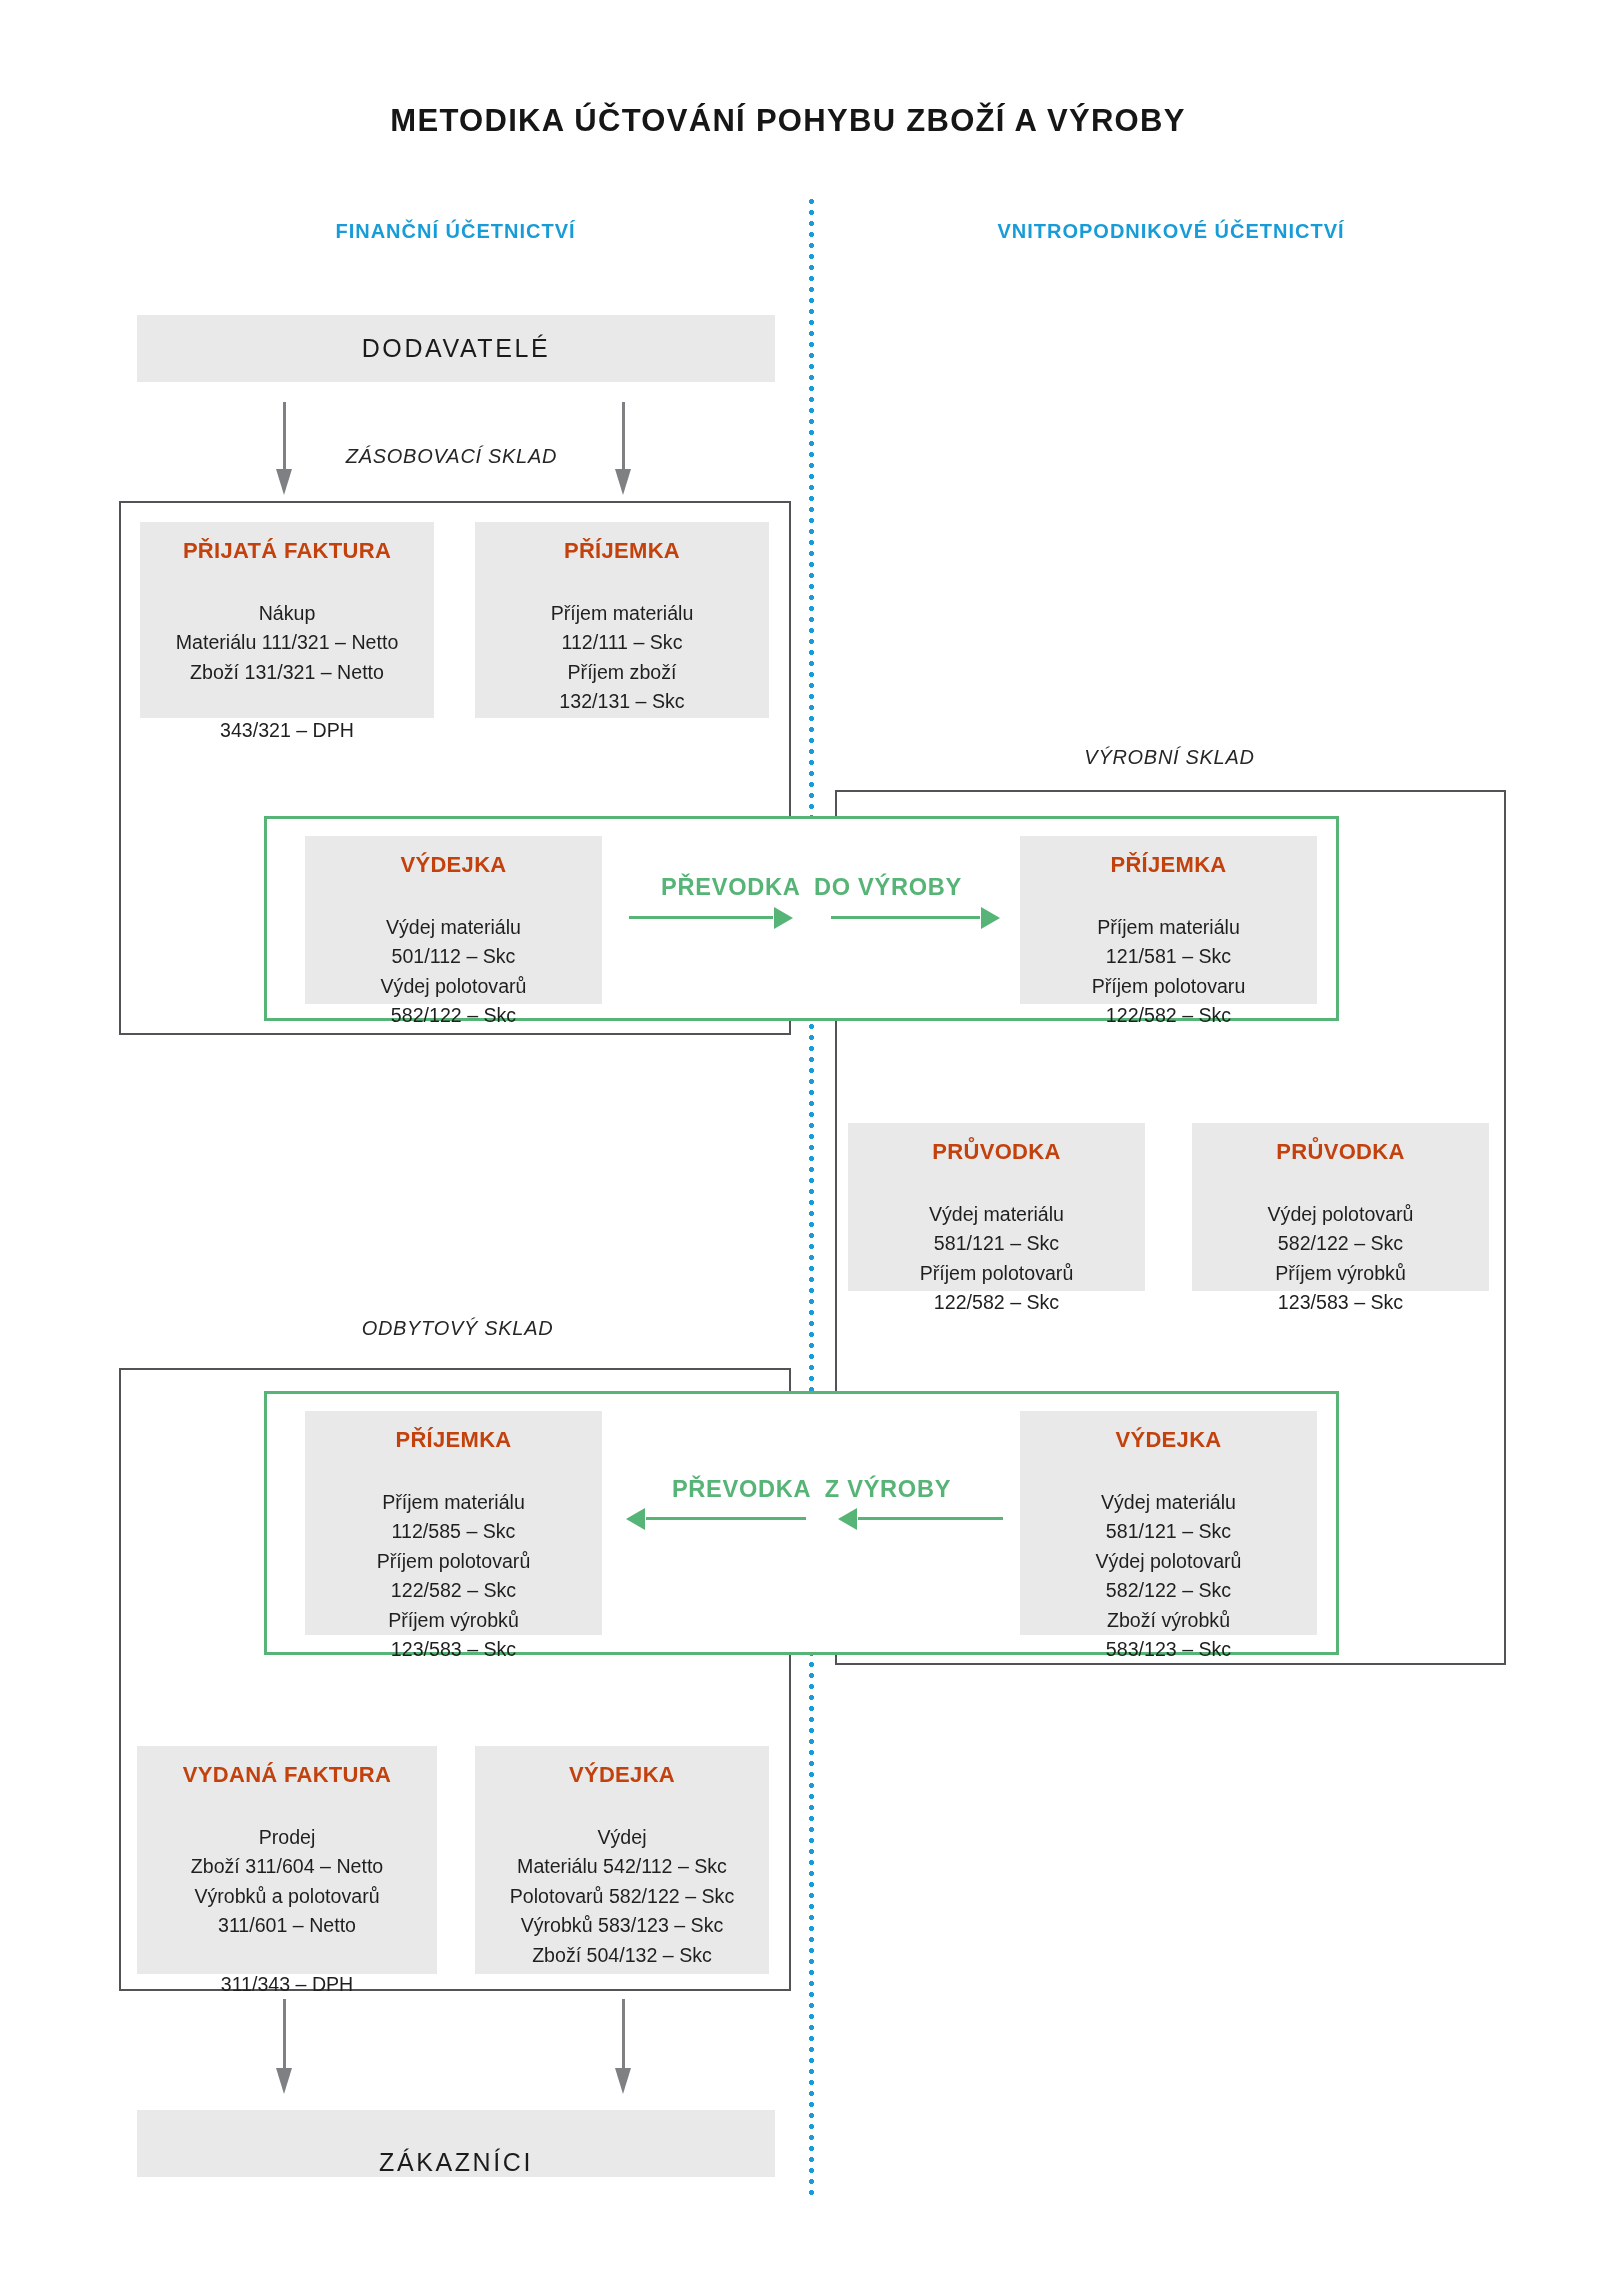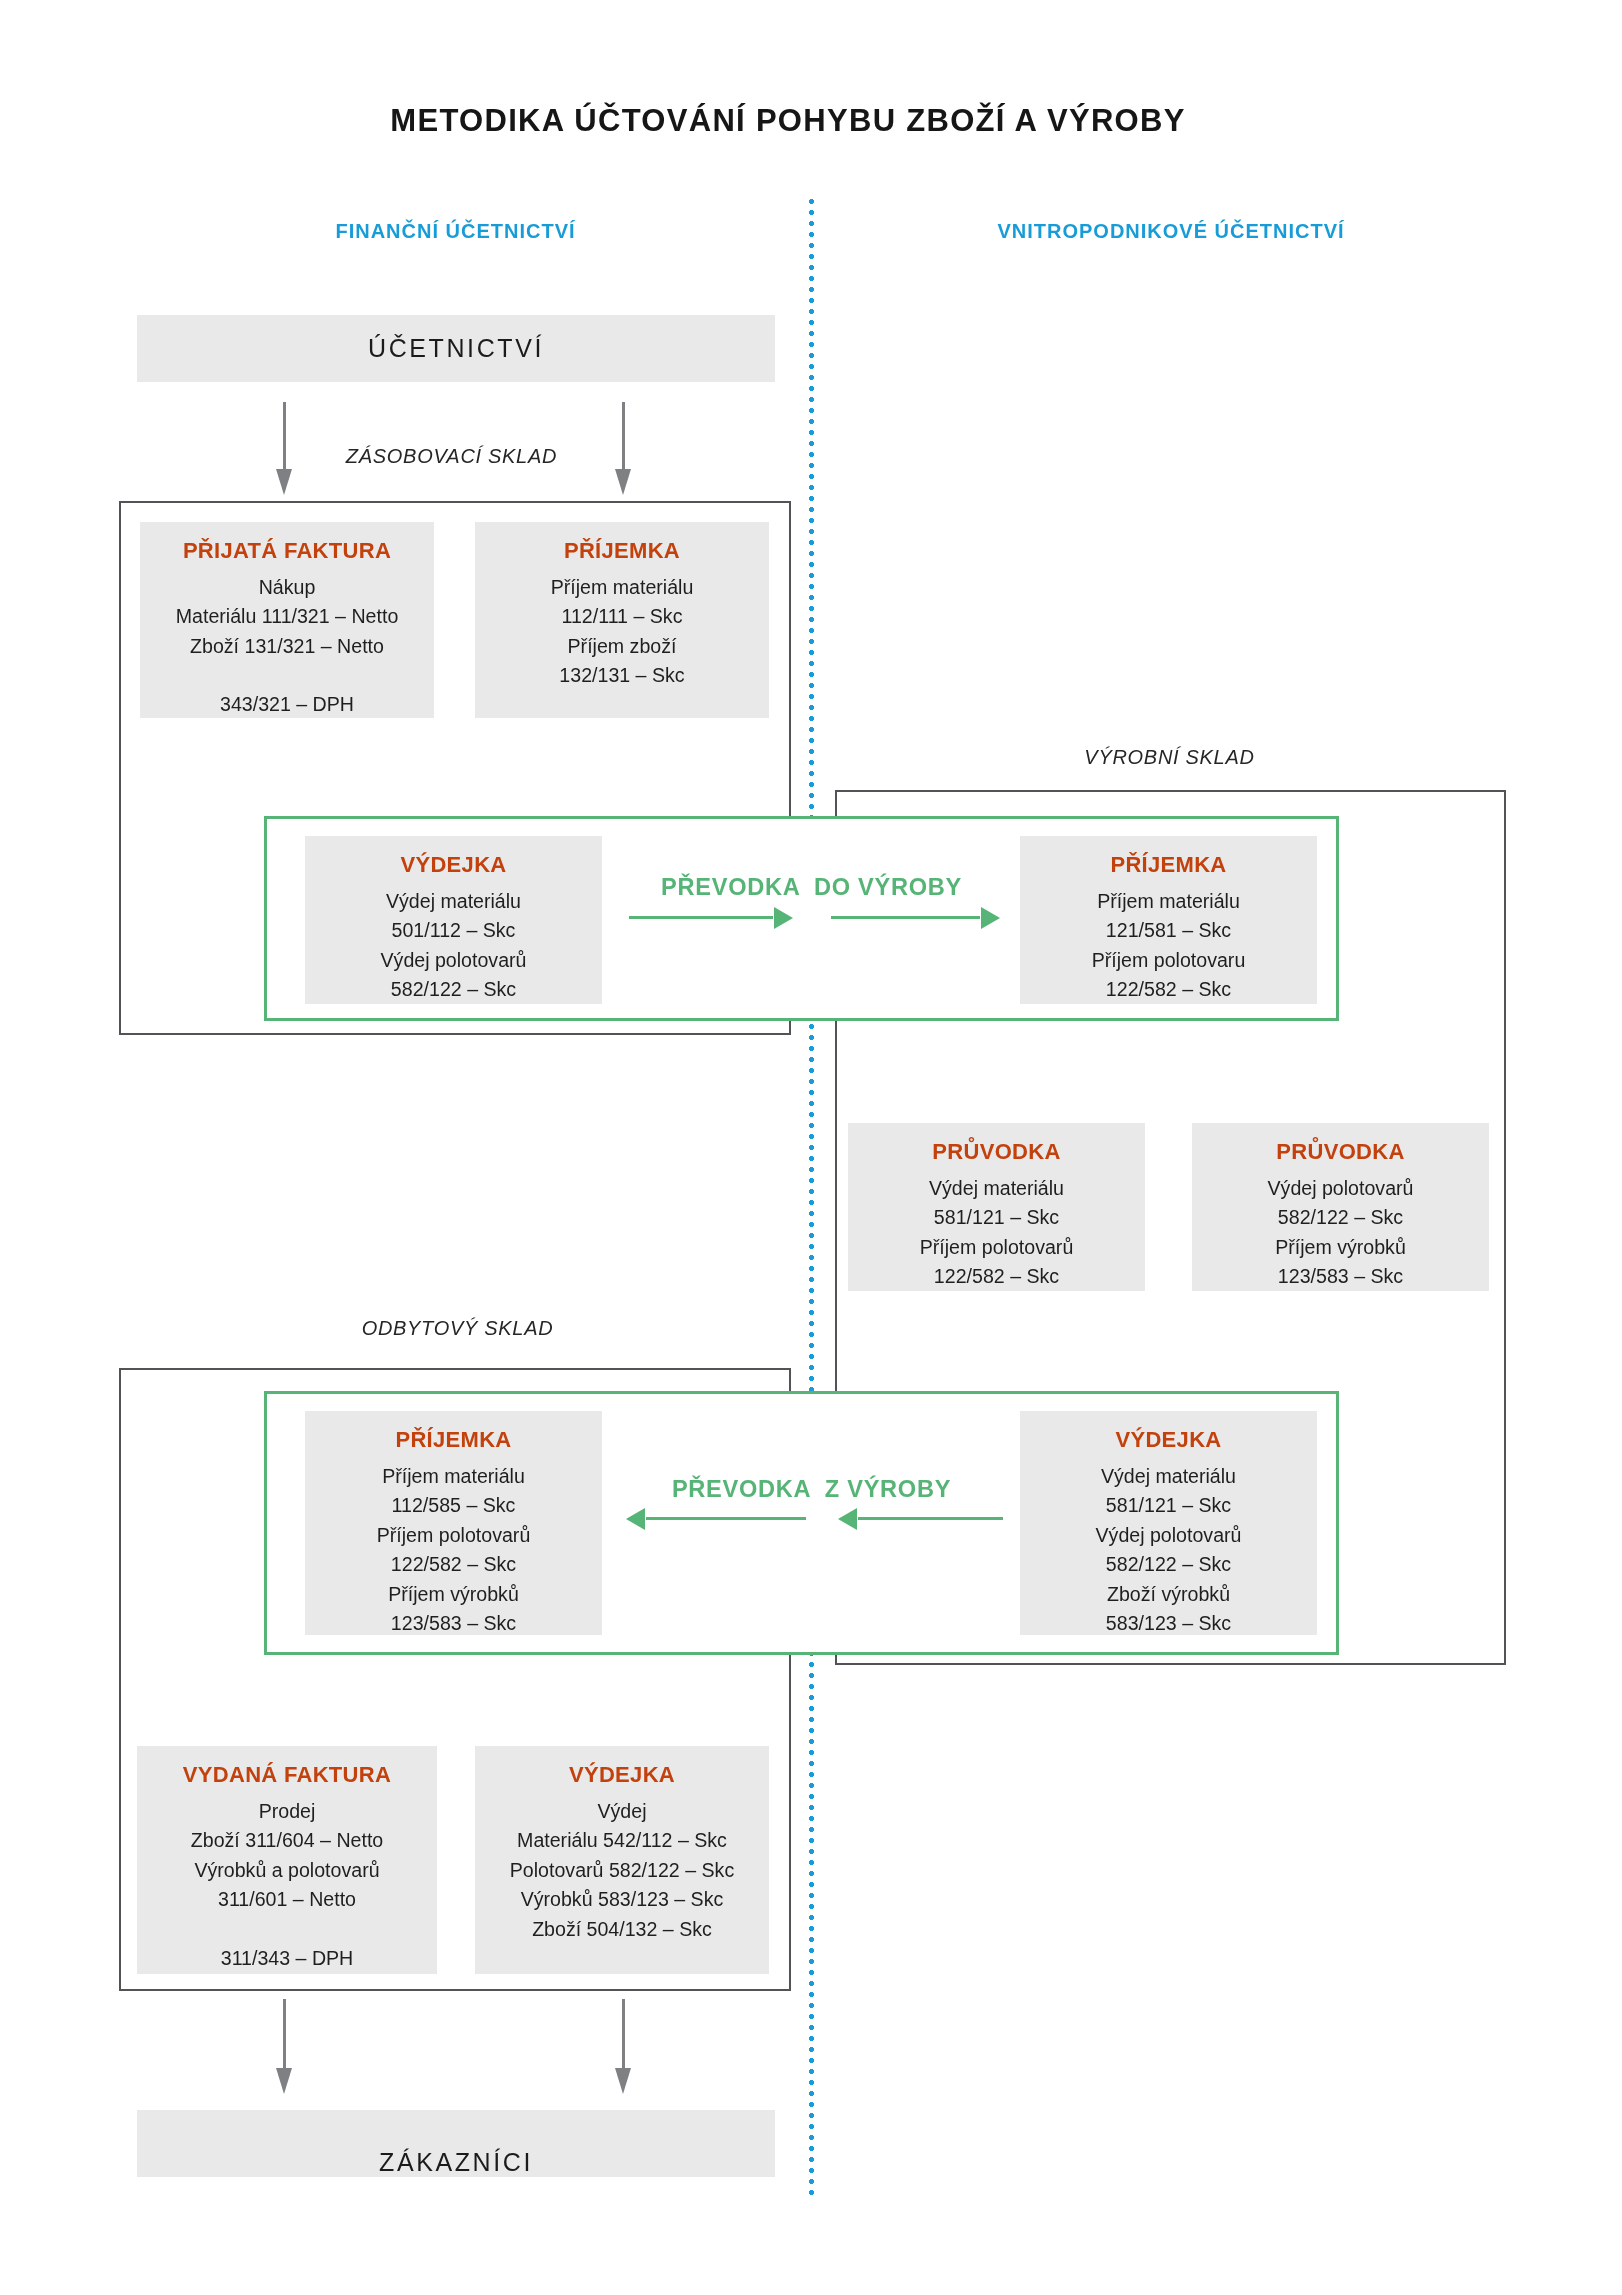--- a/index.html
+++ b/index.html
@@ -64,21 +64,21 @@
     color:var(--accent-green);z-index:3;white-space:pre;
   }
   #label-to-prod{left:602px;width:419px;top:874px;}
   #label-from-prod{left:602px;width:419px;top:1476px;}
   
   .panel{
     background:var(--panel-gray);z-index:3;display:flex;flex-direction:column;
     align-items:center;padding-top:15.7px;box-sizing:border-box;text-align:center;
   }
   .panel-title{font-size:22px;font-weight:700;letter-spacing:0.3px;color:#c2410c;margin-bottom:9.2px;}
-  .panel-lines{font-size:19.6px;color:var(--text-dark);}
+  .panel-lines{font-size:19.6px;color:var(--text-dark);margin-top:26px;}
   .pline{min-height:29.4px;line-height:29.4px;}
   #p-prijata{left:140px;top:522px;width:294px;height:196px;}
   #p-prijemka-sklad{left:475px;top:522px;width:294px;height:196px;}
   #p-vydejka-doprod{left:305px;top:836px;width:297px;height:168px;}
   #p-prijemka-vyroba{left:1020px;top:836px;width:297px;height:168px;}
   #p-pruvodka1{left:848px;top:1123px;width:297px;height:168px;}
   #p-pruvodka2{left:1192px;top:1123px;width:297px;height:168px;}
   #p-prijemka-odbyt{left:305px;top:1411px;width:297px;height:224px;}
   #p-vydejka-zprod{left:1020px;top:1411px;width:297px;height:224px;}
   #p-vydana{left:137px;top:1746px;width:300px;height:228px;}
@@ -115,21 +115,21 @@
 <div id="page">
 
   <div id="title" class="abs">METODIKA ÚČTOVÁNÍ POHYBU ZBOŽÍ A VÝROBY</div>
 
   <div id="header-left" class="abs col-header">FINANČNÍ ÚČETNICTVÍ</div>
   <div id="header-right" class="abs col-header">VNITROPODNIKOVÉ ÚČETNICTVÍ</div>
 
   <div id="divider" class="abs"></div>
 
   <div id="suppliers" class="abs endpoint">
-    <span>ÚČETNICTVÍ</span>
+    <span>DODAVATELÉ</span>
   </div>
 
   <div id="arr-sup-1" class="abs v-arrow"></div>
   <div id="arr-sup-2" class="abs v-arrow"></div>
   <div id="label-supply" class="abs zone-label">ZÁSOBOVACÍ SKLAD</div>
 
   <div id="box-supply" class="abs outer-box"></div>
   <div id="box-production" class="abs outer-box"></div>
   <div id="box-sales" class="abs outer-box"></div>
 

